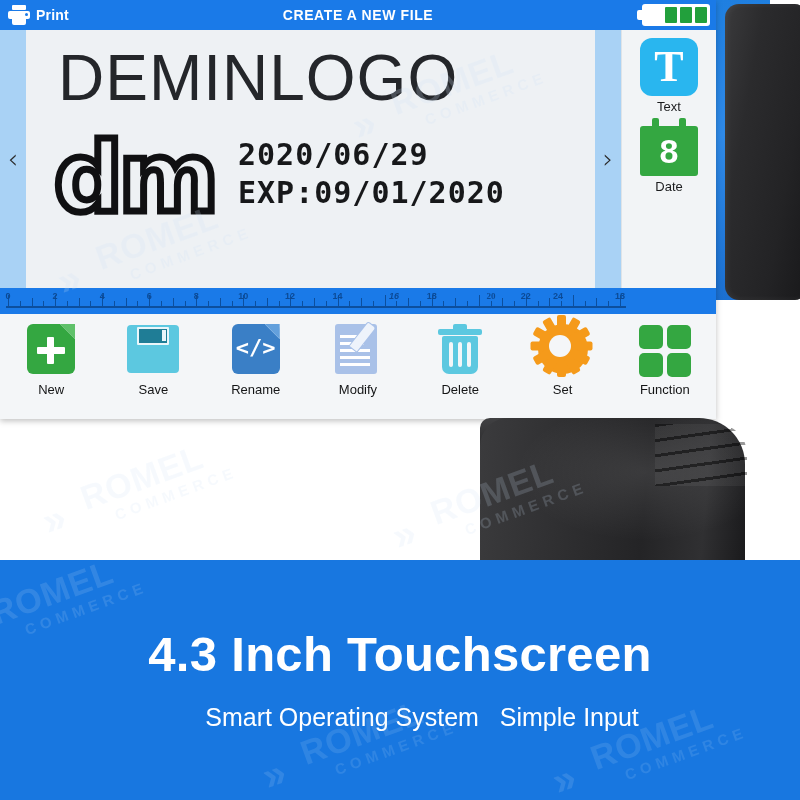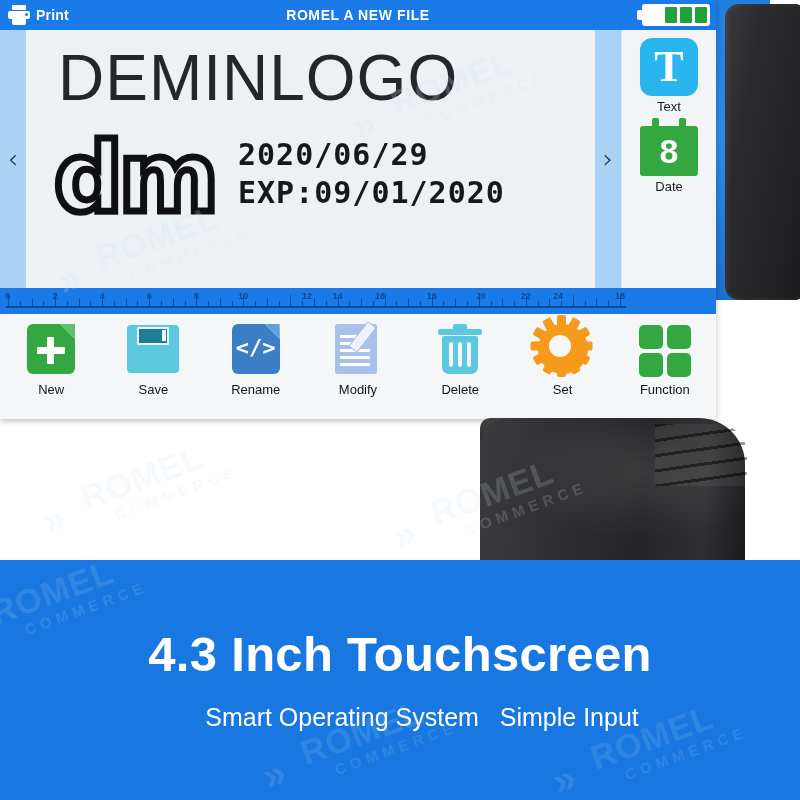--- a/index.html
+++ b/index.html
@@ -318,21 +318,21 @@
     <div class="statusbar">
       <div class="print-btn">
         <span class="printer-icon">
           <span class="pi-top"></span>
             <span class="pi-mid"></span>
           <span class="pi-slot"></span>
             <span class="pi-bot"></span>
         </span>
         <span class="print-label">Print</span>
       </div>
-      <div class="sb-title">ROMEL A NEW FILE</div>
+      <div class="sb-title">CREATE A NEW FILE</div>
       <div class="battery">
         <span class="bcell"></span>
         <span class="bcell"></span>
         <span class="bcell"></span>
       </div>
     </div>
 
     <div class="preview-wrap">
       <div class="nav-strip">‹</div>
 
@@ -417,25 +417,25 @@
         <span class="tick" style="height: 5px; left: 584.692px;"></span>
         <span class="tick" style="height: 8px; left: 596.462px;"></span>
         <span class="tick" style="height: 5px; left: 608.231px;"></span>
         <span class="tick" style="height: 11px; left: 620px;"></span>
         <span class="num" style="left: 8px;">0</span>
         <span class="num" style="left: 55.0769px;">2</span>
         <span class="num" style="left: 102.154px;">4</span>
         <span class="num" style="left: 149.231px;">6</span>
         <span class="num" style="left: 196.308px;">8</span>
         <span class="num" style="left: 243.385px;">10</span>
-        <span class="num" style="left: 307px;">12</span>
+        <span class="num" style="left: 290px;">12</span>
         <span class="num" style="left: 337.538px;">14</span>
-        <span class="num" style="left: 380px; font-style: italic;">16</span>
+        <span class="num" style="left: 394px; font-style: italic;">16</span>
         <span class="num" style="left: 431.692px;">18</span>
-        <span class="num" style="left: 481px; font-family: Liberation Serif, serif;">20</span>
+        <span class="num" style="left: 491px; font-family: Liberation Serif, serif;">20</span>
         <span class="num" style="left: 525.846px;">22</span>
         <span class="num" style="left: 558px;">24</span>
         <span class="num" style="left: 620px;">18</span>
       </div>
 
     <div class="toolbar" id="toolbar">
 
 
       <div class="tool">
         <span class="tico">

